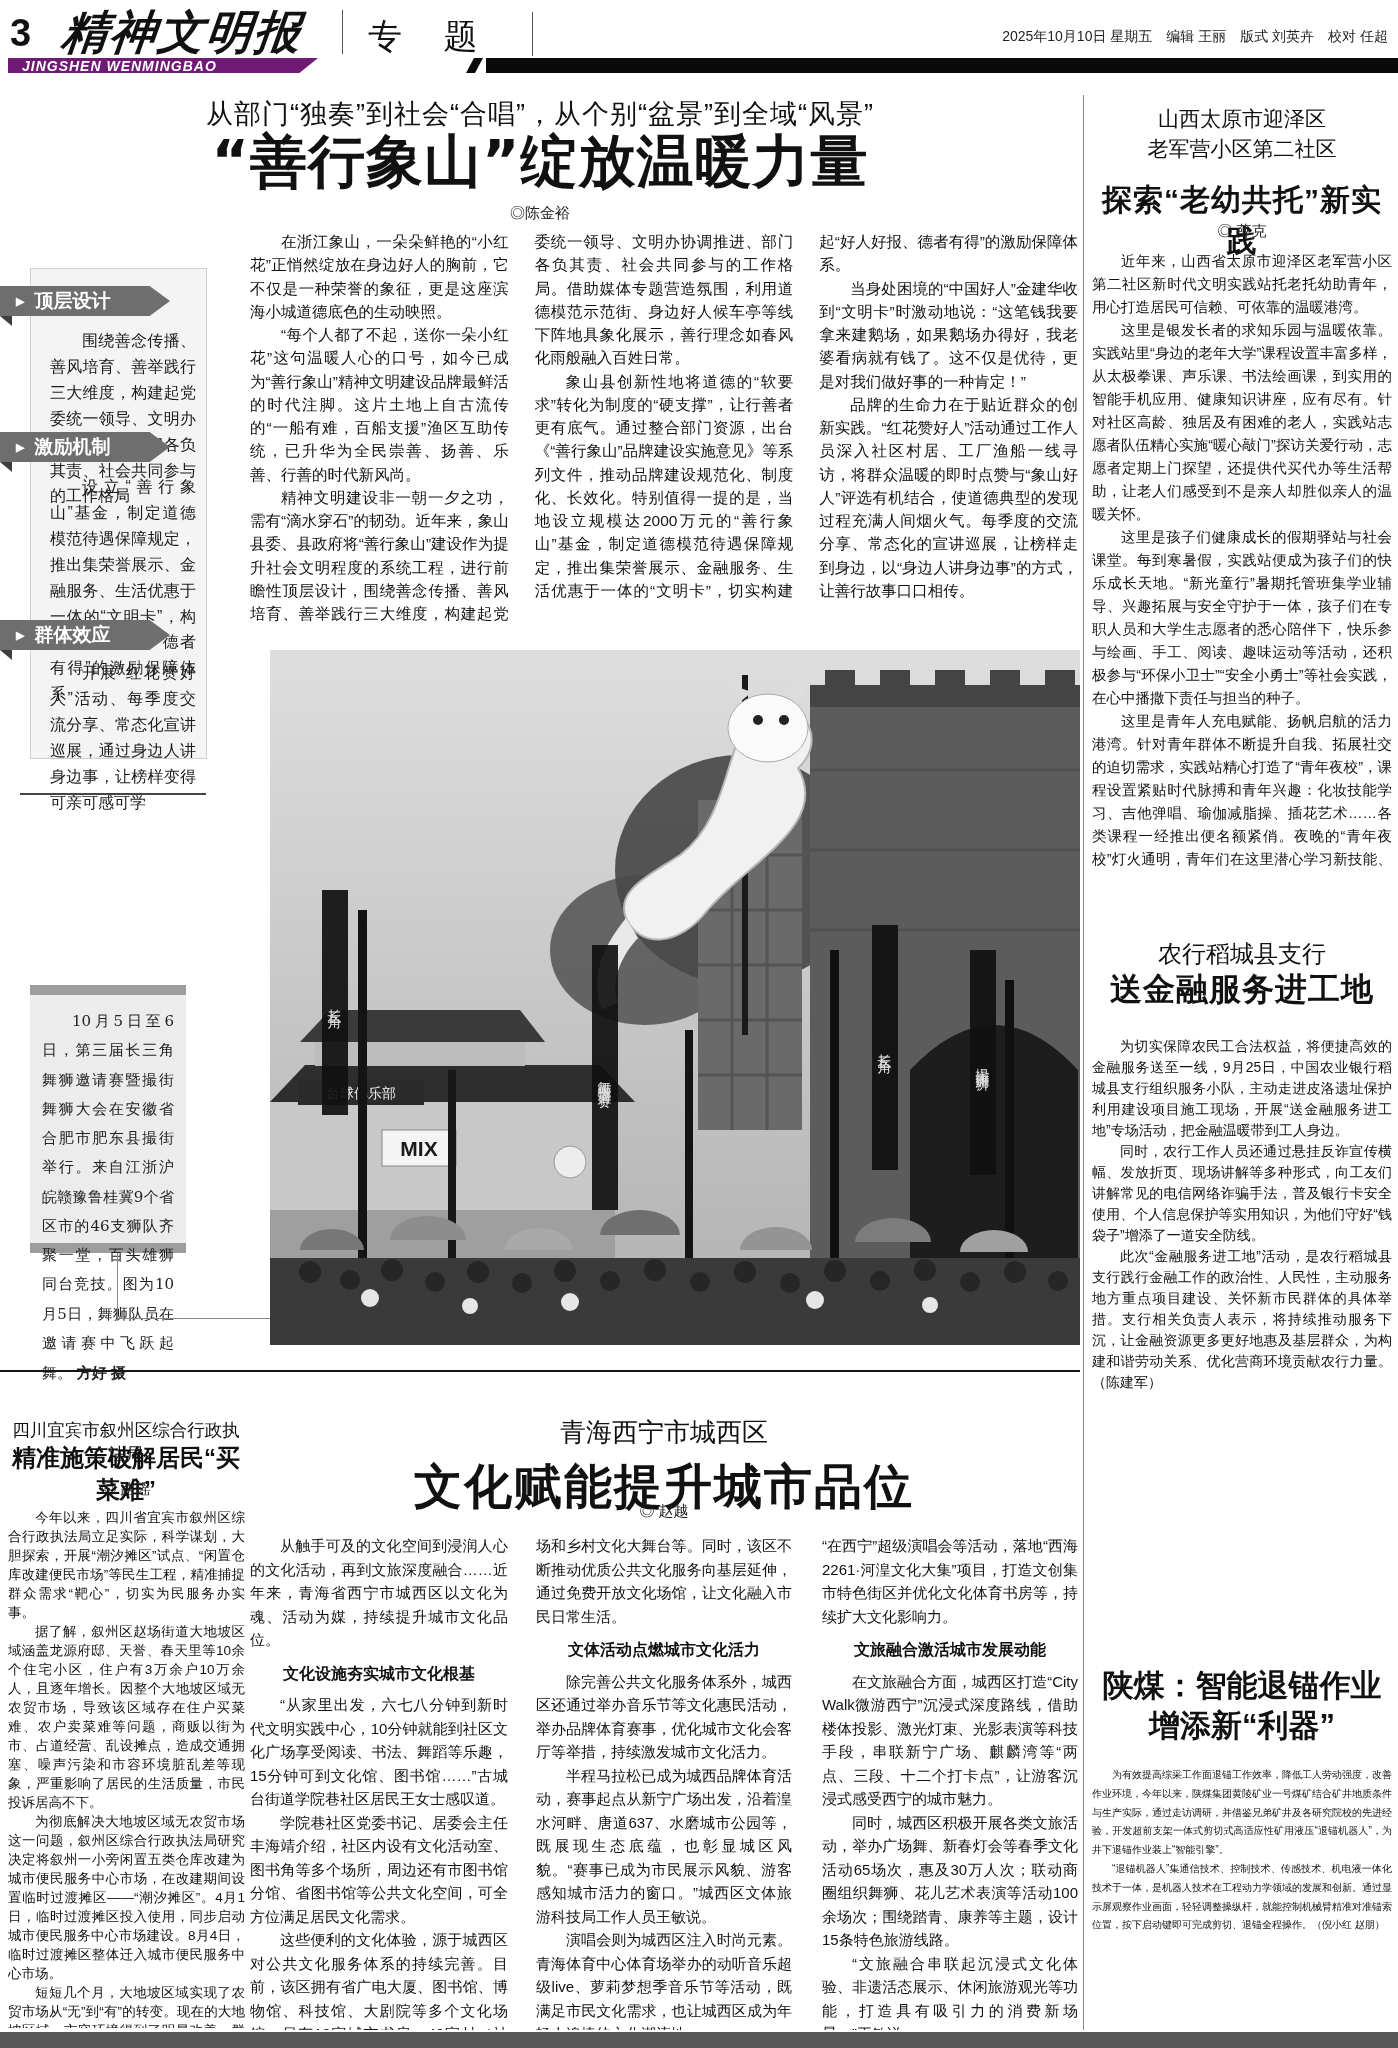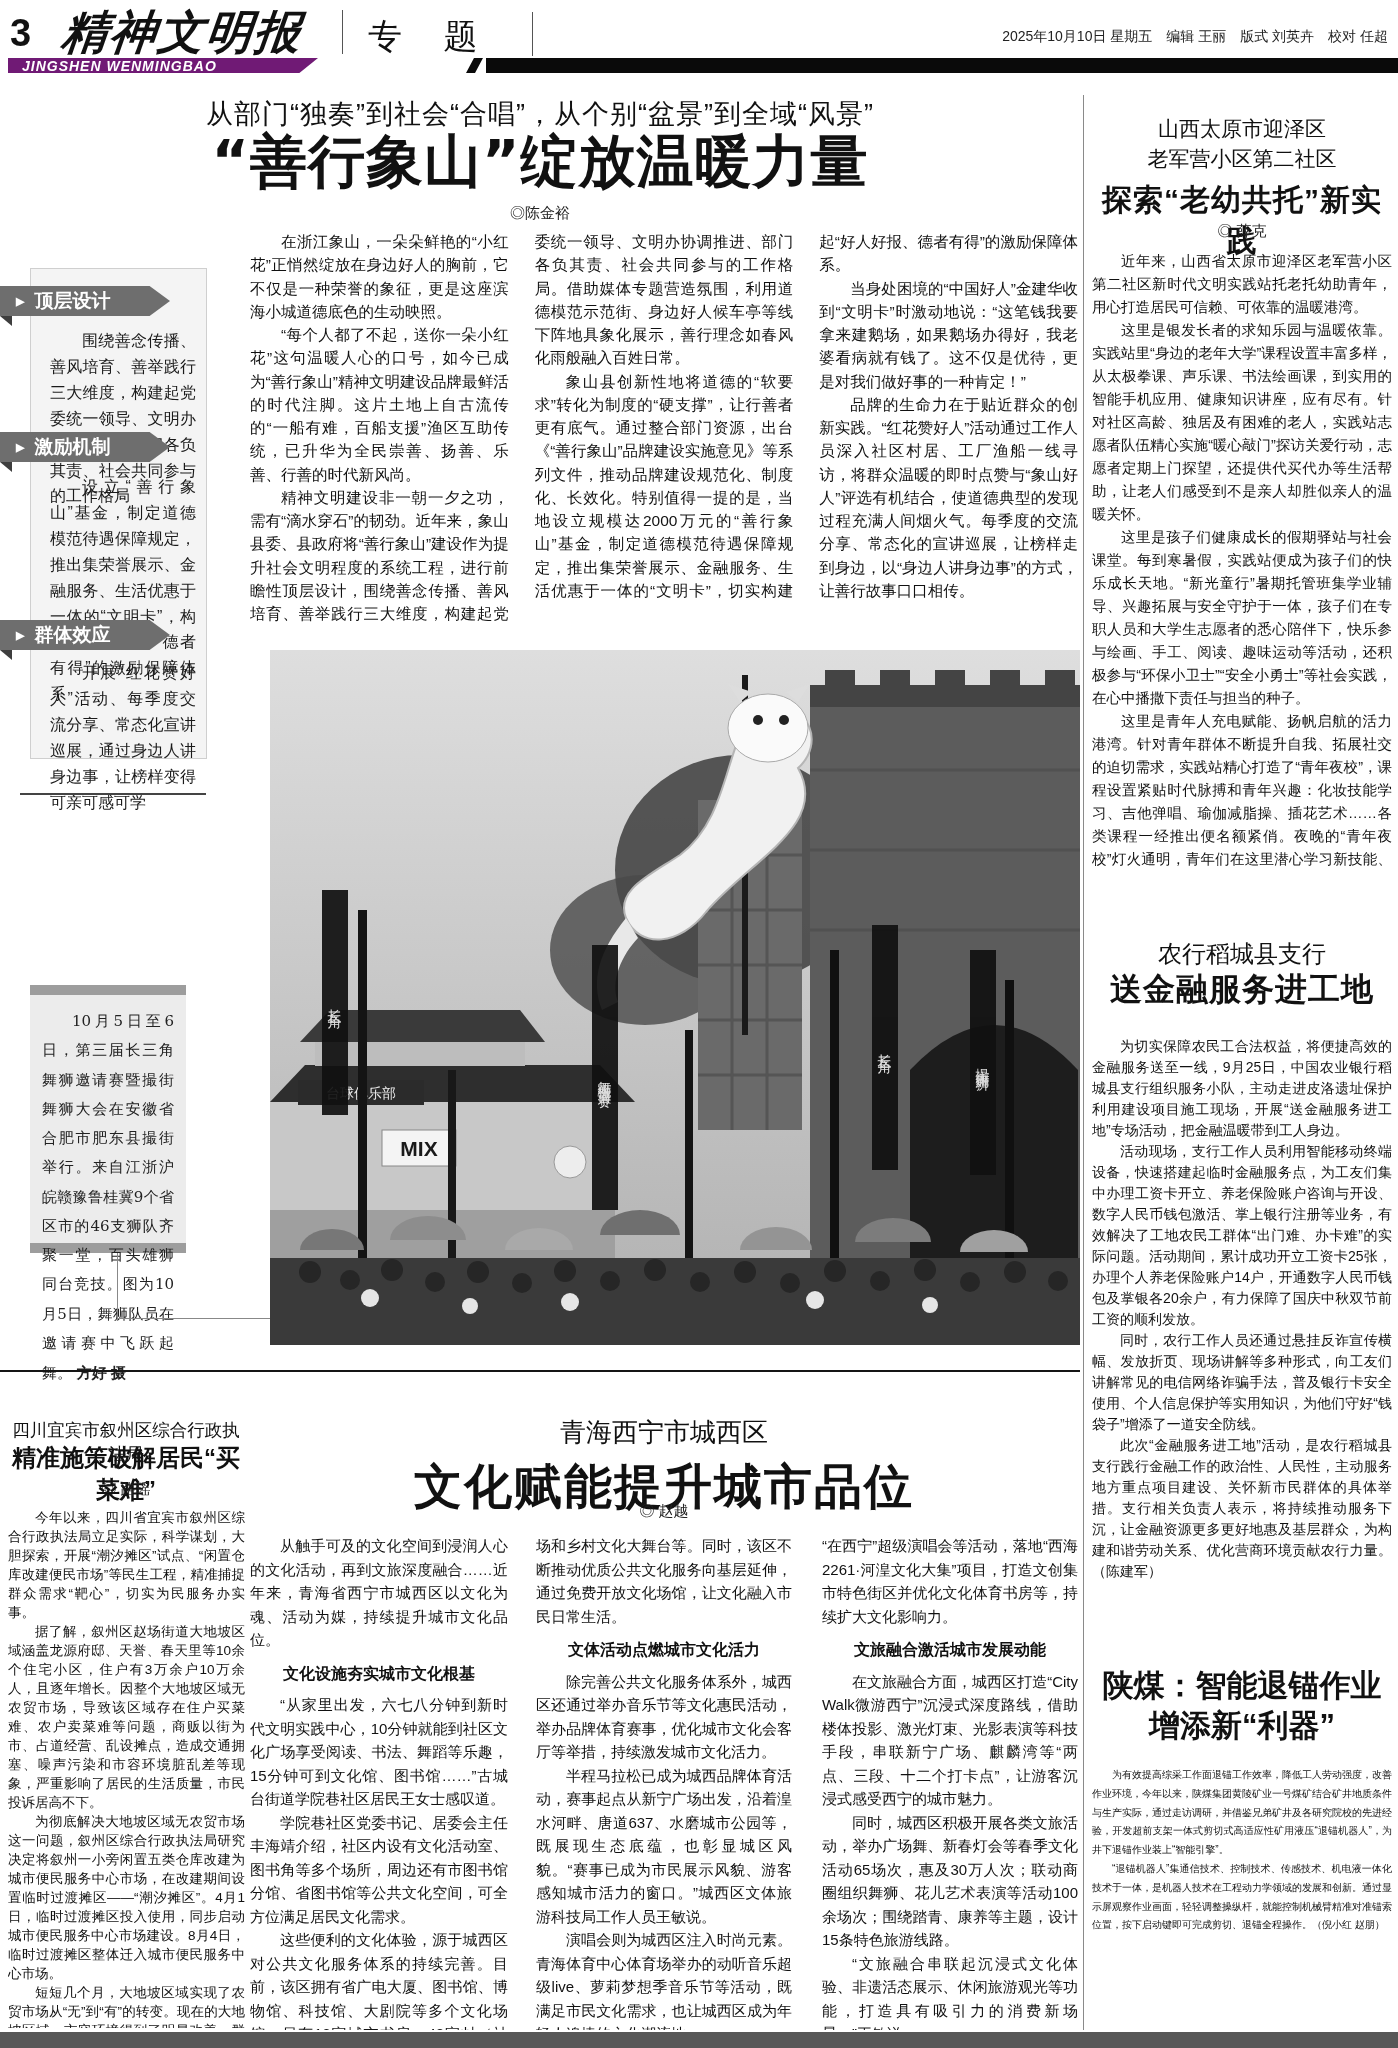--- a/index.html
+++ b/index.html
@@ -269,38 +269,37 @@
   <div class="abs bc-col" style="left:822px;top:1534px;width:256px;height:496px;">
       <div class="para noindent">“在西宁”超级演唱会等活动，落地“西海2261·河湟文化大集”项目，打造文创集市特色街区并优化文化体育书房等，持续扩大文化影响力。</div>
       <div class="subhead">文旅融合激活城市发展动能</div>
       <div class="para">在文旅融合方面，城西区打造“City Walk微游西宁”沉浸式深度路线，借助楼体投影、激光灯束、光影表演等科技手段，串联新宁广场、麒麟湾等“两点、三段、十二个打卡点”，让游客沉浸式感受西宁的城市魅力。</div>
       <div class="para">同时，城西区积极开展各类文旅活动，举办广场舞、新春灯会等春季文化活动65场次，惠及30万人次；联动商圈组织舞狮、花儿艺术表演等活动100余场次；围绕踏青、康养等主题，设计15条特色旅游线路。</div>
       <div class="para">“文旅融合串联起沉浸式文化体验、非遗活态展示、休闲旅游观光等功能，打造具有吸引力的消费新场景。”王敏说。</div>
     </div>
 
   <div class="abs" style="left:1083px;top:95px;width:1px;height:1935px;background:#8a8a8a;"></div>
 
-  <div class="abs r-kicker" style="left:1092px;top:116px;width:300px;font-family:Liberation Mono, monospace;">
+  <div class="abs r-kicker" style="left:1092px;top:104px;width:300px;">
     <div>山西太原市迎泽区</div>
     <div>老军营小区第二社区</div>
   </div>
   <div class="abs r-headline" style="left:1092px;top:180px;width:300px;">探索“老幼共托”新实践</div>
   <div class="abs byline" style="left:1092px;top:222px;width:300px;">◎ 薛克</div>
   <div class="abs r-body" style="left:1092px;top:250px;width:300px;height:622px;">
       <div class="para">近年来，山西省太原市迎泽区老军营小区第二社区新时代文明实践站托老托幼助青年，用心打造居民可信赖、可依靠的温暖港湾。</div>
       <div class="para">这里是银发长者的求知乐园与温暖依靠。实践站里“身边的老年大学”课程设置丰富多样，从太极拳课、声乐课、书法绘画课，到实用的智能手机应用、健康知识讲座，应有尽有。针对社区高龄、独居及有困难的老人，实践站志愿者队伍精心实施“暖心敲门”探访关爱行动，志愿者定期上门探望，还提供代买代办等生活帮助，让老人们感受到不是亲人却胜似亲人的温暖关怀。</div>
       <div class="para">这里是孩子们健康成长的假期驿站与社会课堂。每到寒暑假，实践站便成为孩子们的快乐成长天地。“新光童行”暑期托管班集学业辅导、兴趣拓展与安全守护于一体，孩子们在专职人员和大学生志愿者的悉心陪伴下，快乐参与绘画、手工、阅读、趣味运动等活动，还积极参与“环保小卫士”“安全小勇士”等社会实践，在心中播撒下责任与担当的种子。</div>
       <div class="para">这里是青年人充电赋能、扬帆启航的活力港湾。针对青年群体不断提升自我、拓展社交的迫切需求，实践站精心打造了“青年夜校”，课程设置紧贴时代脉搏和青年兴趣：化妆技能学习、吉他弹唱、瑜伽减脂操、插花艺术……各类课程一经推出便名额紧俏。夜晚的“青年夜校”灯火通明，青年们在这里潜心学习新技能、结识志同道合的新朋友，为生活增添别样色彩。</div>
     </div>
 
   <div class="abs r-kicker2" style="left:1092px;top:938px;width:300px;">农行稻城县支行</div>
   <div class="abs r-headline" style="left:1092px;top:968px;width:300px;font-size:32px;">送金融服务进工地</div>
   <div class="abs r-body" style="left:1092px;top:1036px;width:300px;height:564px;line-height:21px;font-size:14px;">
       <div class="para">为切实保障农民工合法权益，将便捷高效的金融服务送至一线，9月25日，中国农业银行稻城县支行组织服务小队，主动走进皮洛遗址保护利用建设项目施工现场，开展“送金融服务进工地”专场活动，把金融温暖带到工人身边。</div>
-      <div class="para">活动现场，支行工作人员利用智能移动终端设备，快速搭建起临时金融服务点，为工友们集中办理工资卡开立、养老保险账户咨询与开设、数字人民币钱包激活、掌上银行注册等业务，有效解决了工地农民工群体“出门难、办卡难”的实际问题。活动期间，累计成功开立工资卡25张，办理个人养老保险账户14户，开通数字人民币钱包及掌银各20余户，有力保障了国庆中秋双节前工资的顺利发放。</div>
       <div class="para">同时，农行工作人员还通过悬挂反诈宣传横幅、发放折页、现场讲解等多种形式，向工友们讲解常见的电信网络诈骗手法，普及银行卡安全使用、个人信息保护等实用知识，为他们守好“钱袋子”增添了一道安全防线。</div>
       <div class="para">此次“金融服务进工地”活动，是农行稻城县支行践行金融工作的政治性、人民性，主动服务地方重点项目建设、关怀新市民群体的具体举措。支行相关负责人表示，将持续推动服务下沉，让金融资源更多更好地惠及基层群众，为构建和谐劳动关系、优化营商环境贡献农行力量。（陈建军）</div>
     </div>
 
   <div class="abs r-headline2" style="left:1092px;top:1666px;width:300px;">
     <div>陕煤：智能退锚作业</div>
     <div>增添新“利器”</div>
   </div>
   <div class="abs r-body r-body3" style="left:1092px;top:1766px;width:300px;height:256px;">
       <div class="para">为有效提高综采工作面退锚工作效率，降低工人劳动强度，改善作业环境，今年以来，陕煤集团黄陵矿业一号煤矿结合矿井地质条件与生产实际，通过走访调研，并借鉴兄弟矿井及各研究院校的先进经验，开发超前支架一体式剪切式高适应性矿用液压“退锚机器人”，为井下退锚作业装上“智能引擎”。</div>

